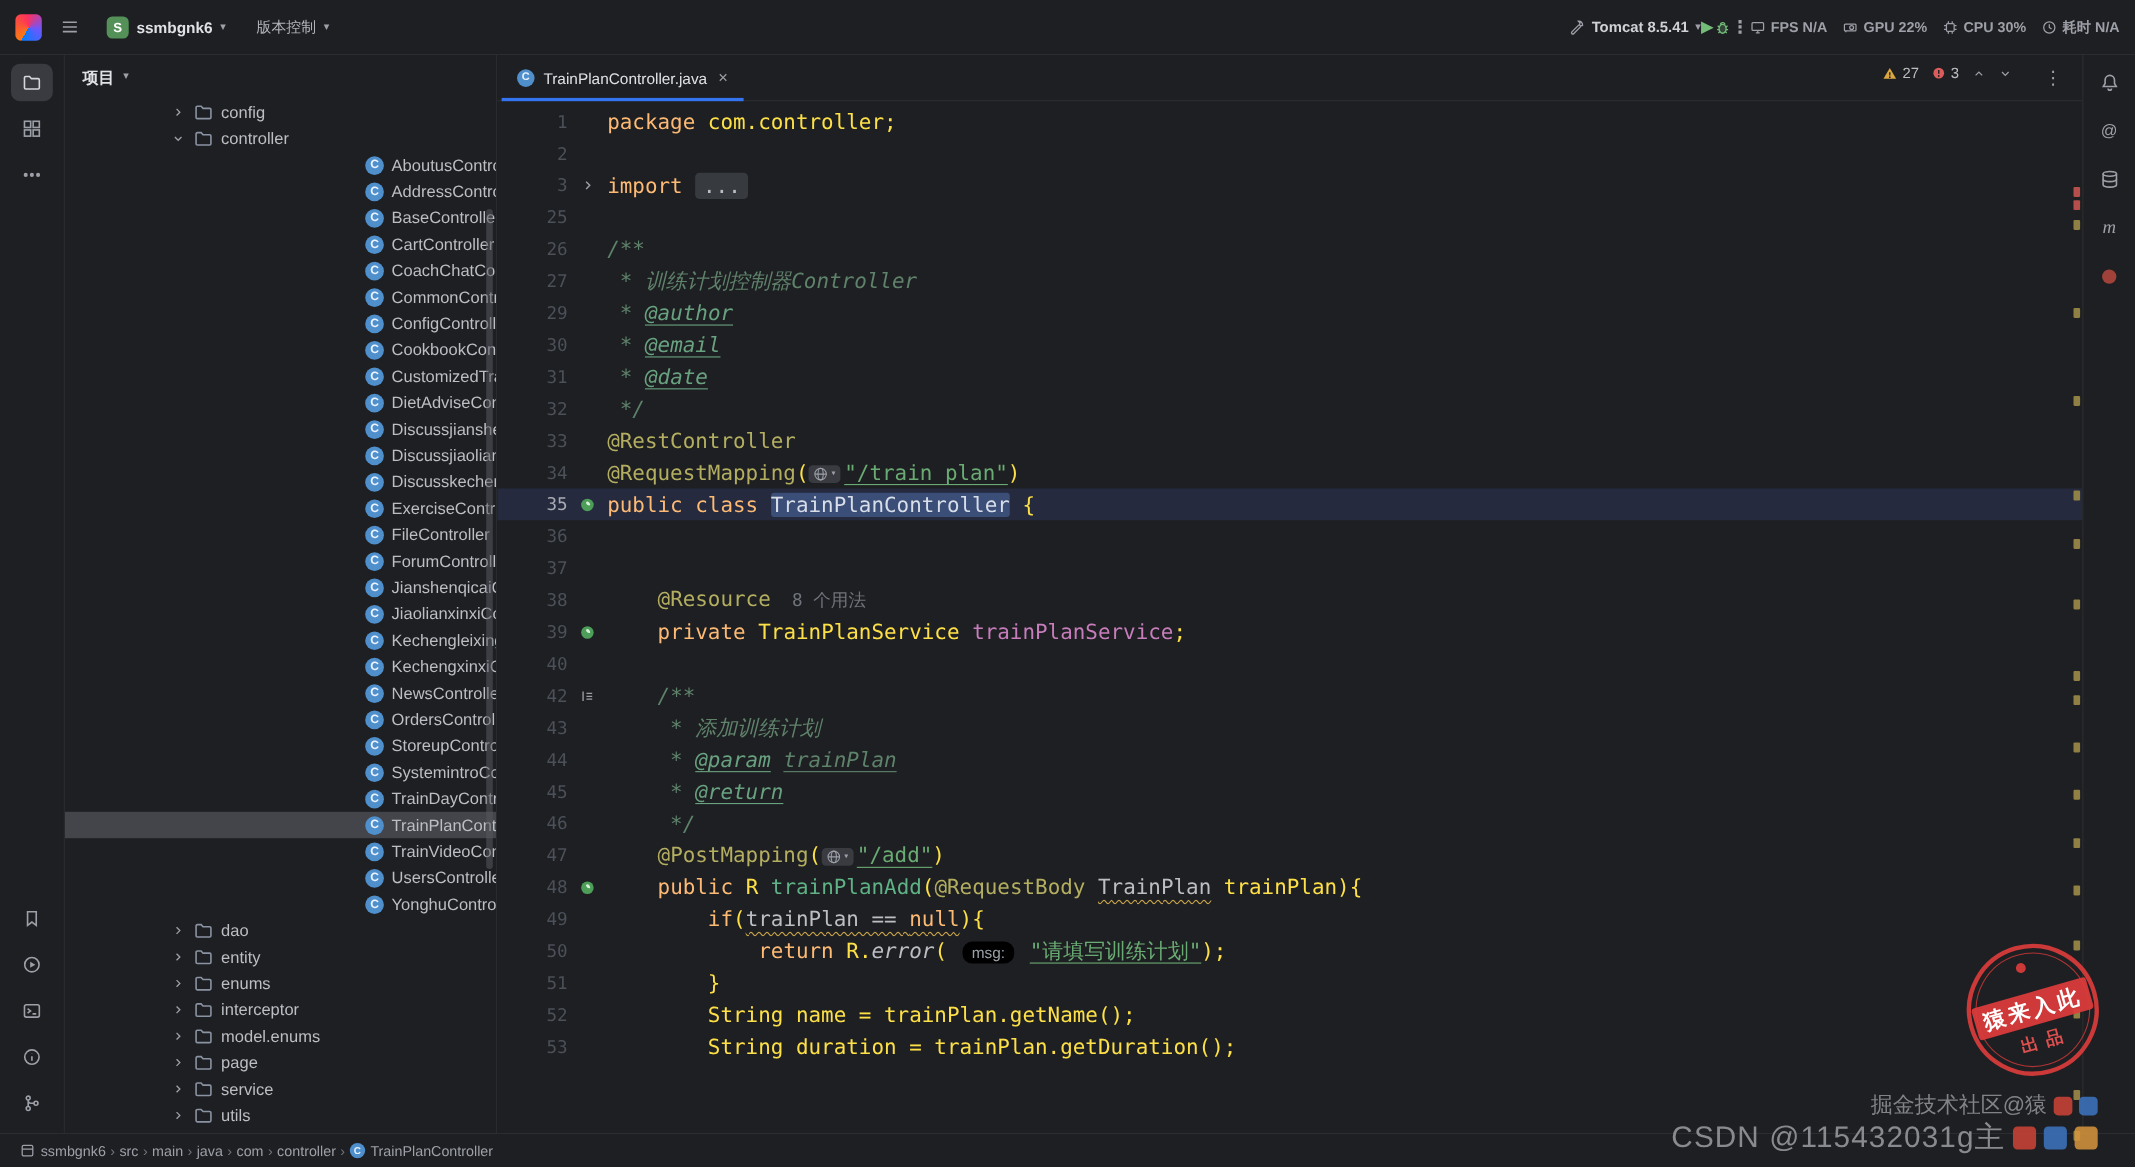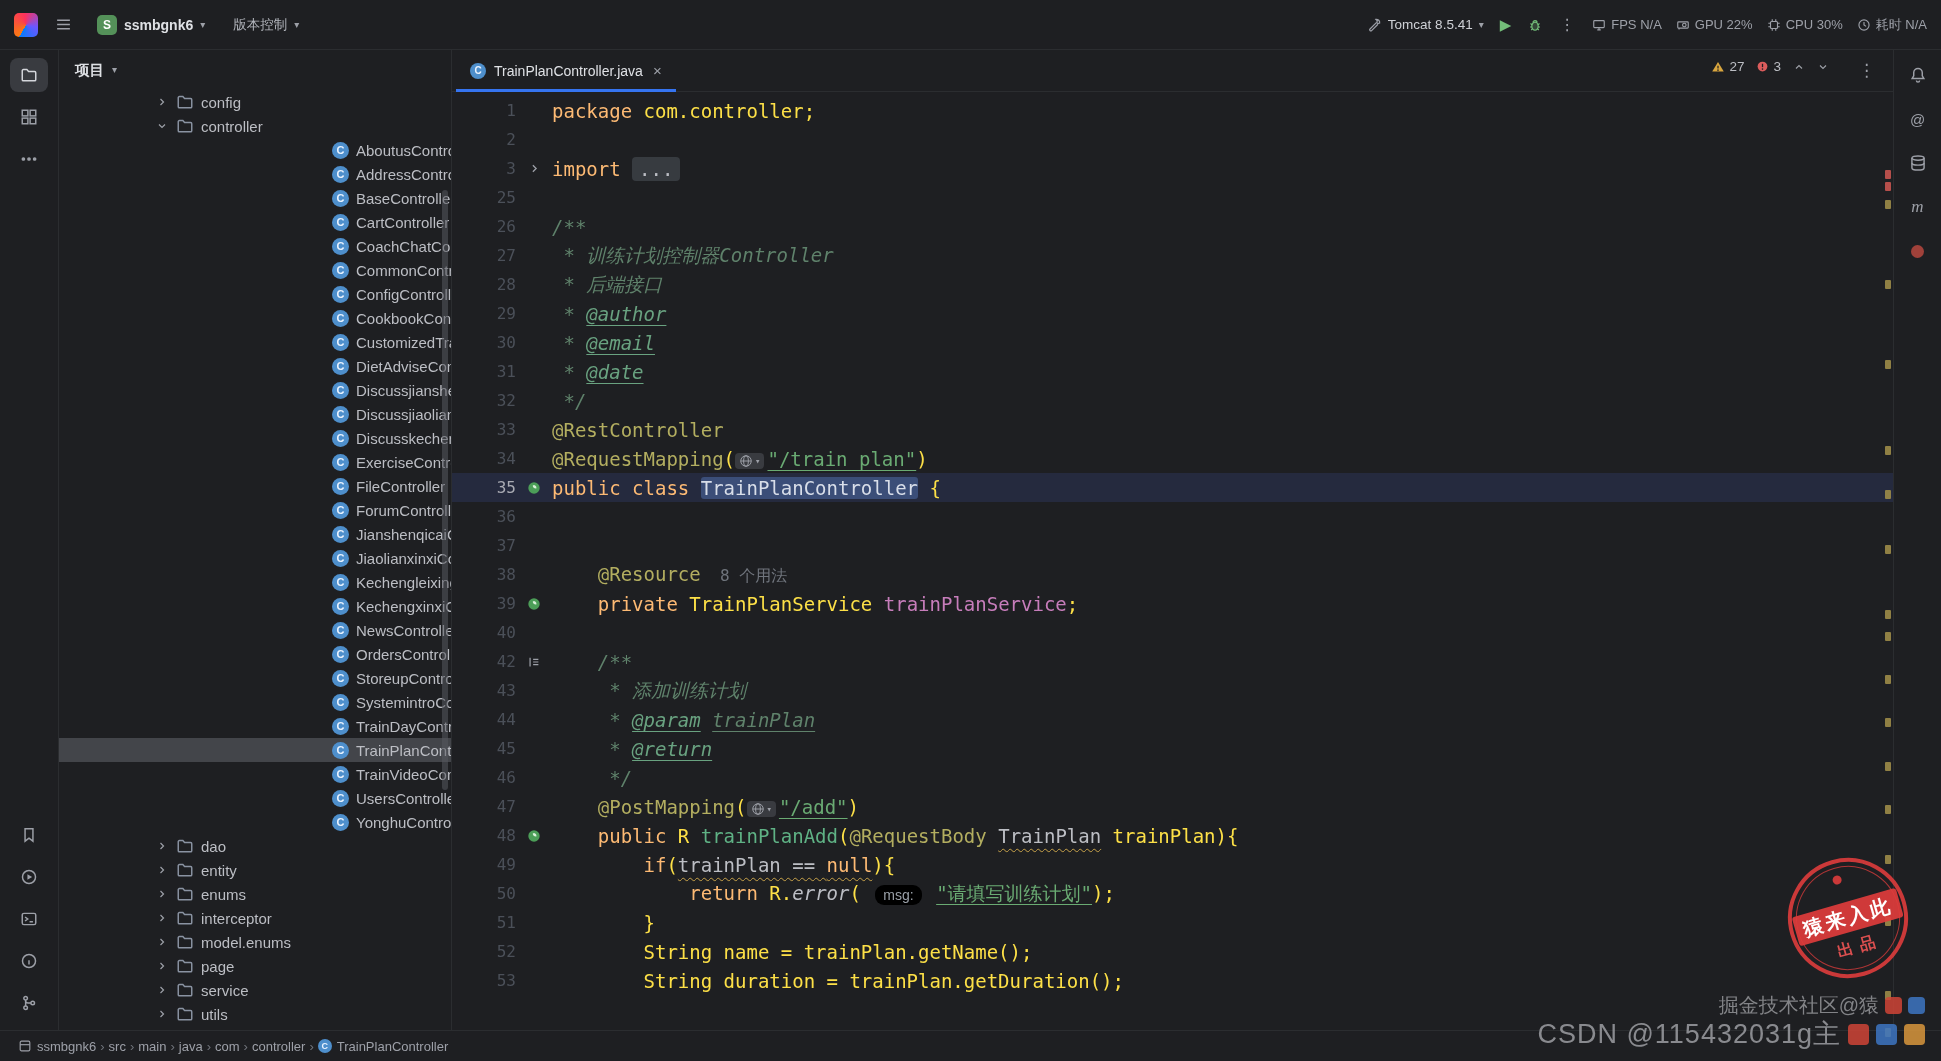--- a/index.html
+++ b/index.html
@@ -12,21 +12,21 @@
     padding:0 14px;gap:10px;border-bottom:1px solid #2b2d30;background:#1e1f22;}
   .logo{width:24px;height:24px;border-radius:5px;flex:none;
     background:conic-gradient(from 210deg,#f97a12,#fe315d 40%,#6b57ff 70%,#087cfa);}
   .icbtn{display:flex;align-items:center;justify-content:center;width:30px;height:30px;border-radius:6px;color:#9da0a8;}
   .tb-btn{display:flex;align-items:center;gap:7px;padding:5px 9px;border-radius:7px;font-size:14px;color:#dfe1e5;}
   .tb-btn b{font-weight:700;}
   .proj-ic{width:20px;height:20px;border-radius:5px;background:#549159;color:#fff;font-weight:700;font-size:12px;
     display:flex;align-items:center;justify-content:center;flex:none;}
   .chev{color:#9da0a8;font-size:10px;line-height:1;}
   .vcs{color:#b2b5bc;font-size:13.5px;}
-  .tb-right{margin-left:auto;display:flex;align-items:center;gap:16px;color:#a8abb2;font-size:13.5px;white-space:nowrap;}
+  .tb-right{margin-left:auto;display:flex;align-items:center;gap:0;color:#a8abb2;font-size:13.5px;white-space:nowrap;font-weight:bold;}
   .runconf{display:flex;align-items:center;gap:6px;color:#cfd1d6;}
   .run-play{color:#73bd79;font-size:15px;line-height:1;}
   .metric{display:flex;align-items:center;gap:5px;color:#9da0a8;font-size:13px;}
   .vdots{color:#9da0a8;font-size:16px;letter-spacing:1px;}
 
   
   .leftstrip{position:absolute;left:0;top:50px;width:59px;bottom:31px;border-right:1px solid #2b2d30;
     display:flex;flex-direction:column;align-items:center;padding:8px 0 10px;gap:8px;background:#1e1f22;}
   .rightstrip{position:absolute;right:0;top:50px;width:48px;bottom:31px;border-left:1px solid #2b2d30;
     display:flex;flex-direction:column;align-items:center;padding:8px 0;gap:10px;background:#1e1f22;}
@@ -109,21 +109,21 @@
   .stamp{position:absolute;left:1788px;top:858px;width:120px;height:120px;border:4px solid rgba(222,60,60,.9);
     border-radius:50%;transform:rotate(-16deg);z-index:20;}
   .stamp::after{content:"";position:absolute;inset:4px;border:1px solid rgba(222,60,60,.75);border-radius:50%;}
   .stamp-dot{position:absolute;top:12px;left:50%;transform:translateX(-50%);width:9px;height:9px;border-radius:50%;
     background:rgba(222,60,60,.9);}
   .stamp-band{position:absolute;left:2px;right:2px;top:40px;height:30px;background:rgba(222,60,60,.92);
     color:#fff;font-size:20px;font-weight:700;letter-spacing:3px;display:flex;align-items:center;justify-content:center;
     border-radius:3px;}
   .stamp-sub{position:absolute;left:0;right:0;top:76px;text-align:center;color:rgba(230,82,82,.95);
     font-size:16px;font-weight:700;letter-spacing:7px;text-indent:7px;}
-  .wm-text{position:absolute;right:16px;top:993px;text-align:center;z-index:21;color:rgba(152,154,158,.82);line-height:1.25;}
+  .wm-text{position:absolute;right:34px;top:993px;text-align:center;z-index:21;color:rgba(152,154,158,.82);line-height:1.25;}
   .wm1{font-size:20px;display:flex;gap:6px;justify-content:flex-end;align-items:center;}
   .wm2{font-size:27px;letter-spacing:1px;display:flex;gap:7px;justify-content:flex-end;align-items:center;
     color:rgba(152,154,158,.88);}
   .wm-ic{display:inline-block;width:17px;height:17px;border-radius:4px;opacity:.85;}
   .wm2 .wm-ic{width:21px;height:21px;}
   .wm-ic.r{background:#cf4436;}
   .wm-ic.b{background:#3d76c2;}
   .wm-ic.g{background:#d8973c;}
   svg{display:block;}
 </style>
@@ -589,25 +589,20 @@
           </div>
           <div class="crow">
             <span class="lnum">26</span>
             <span class="gicon"></span>
             <span class="ctext"><span class="tok d">/**</span></span>
           </div>
           <div class="crow">
             <span class="lnum">27</span>
             <span class="gicon"></span>
             <span class="ctext"><span class="tok d"> * 训练计划控制器Controller</span></span>
-          </div>
-          <div class="crow">
-            <span class="lnum">28</span>
-            <span class="gicon"></span>
-            <span class="ctext"><span class="tok d"> * 后端接口</span></span>
           </div>
           <div class="crow">
             <span class="lnum">29</span>
             <span class="gicon"></span>
             <span class="ctext"><span class="tok d"> * </span><span class="tok dt">@author</span></span>
           </div>
           <div class="crow">
             <span class="lnum">30</span>
             <span class="gicon"></span>
             <span class="ctext"><span class="tok d"> * </span><span class="tok dt">@email</span></span>

